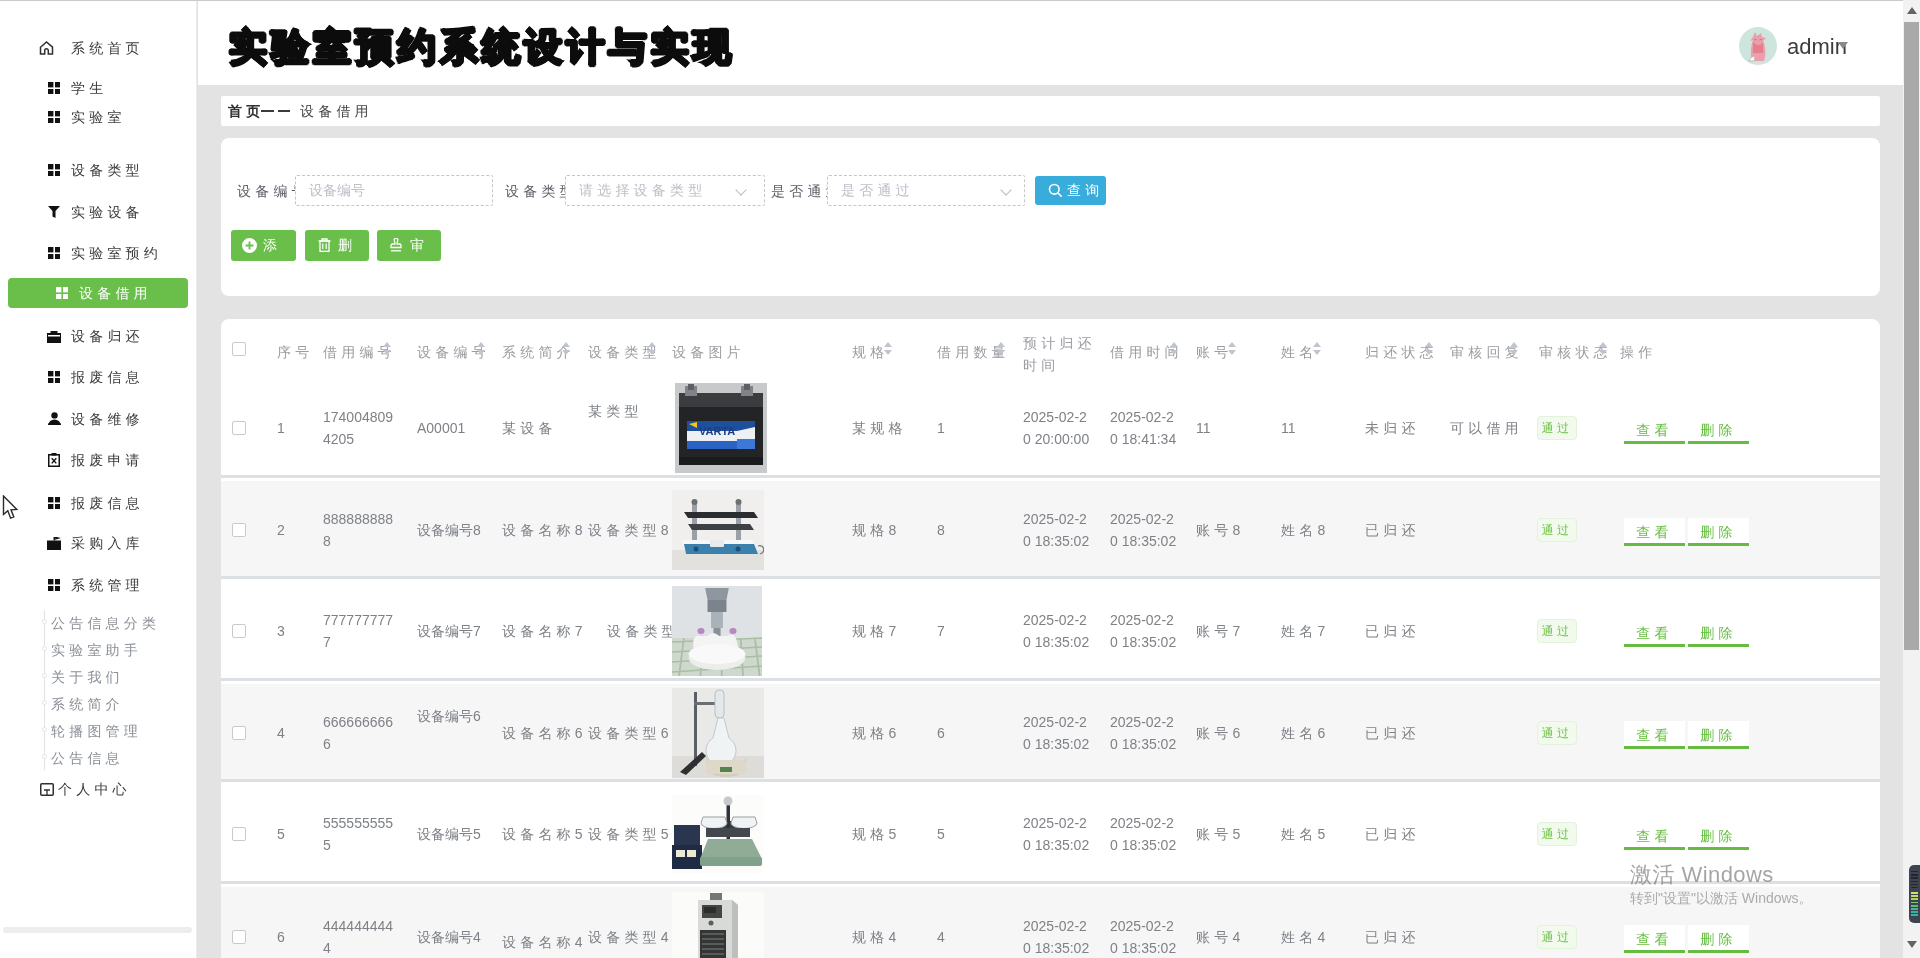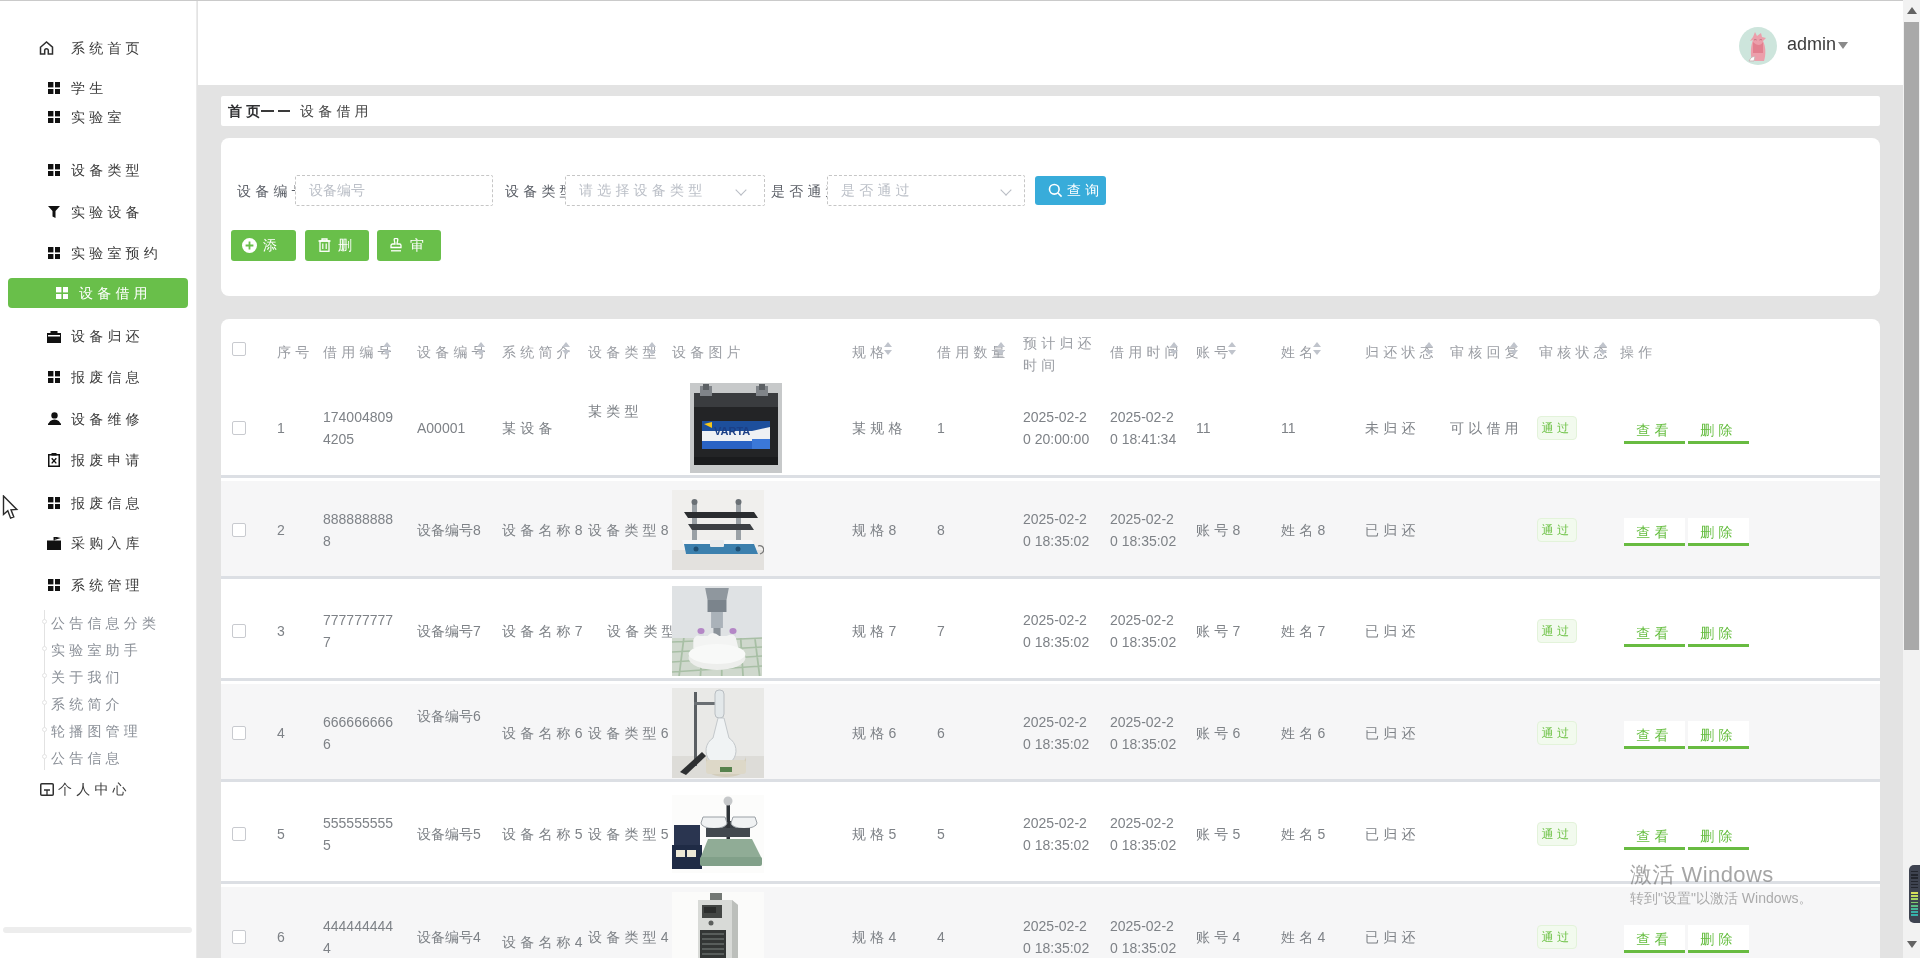--- a/index.html
+++ b/index.html
@@ -13,21 +13,21 @@
 .sub{position:absolute;left:51px;width:140px;height:24px;line-height:24px;font-size:14px;color:#8a8f97;white-space:nowrap}
 .subline{position:absolute;left:44px;top:609px;width:1px;height:160px;background:#e2e2e2}
 .subdot{position:absolute;left:42px;width:5px;height:5px;border:1px solid #e4e4e4;border-radius:50%;background:#fff}
 #actpill{position:absolute;left:8px;top:277px;width:180px;height:30px;background:#69bf4a;border-radius:4px}
 #actpill .tx{position:absolute;left:71px;top:0;height:30px;line-height:30px;font-size:14px;color:#fff}
 #actpill svg{position:absolute;left:48px;top:9px}
 .hthumb{position:absolute;left:3px;top:926px;width:189px;height:6px;background:#ededed;border-radius:3px}
 
 #hdr{position:absolute;left:198px;top:1px;width:1705px;height:84px;background:#fff}
 #title{position:absolute;left:31px;top:21px;font-size:38px;font-weight:bold;color:#0c0c0c;-webkit-text-stroke:2.5px #0c0c0c;letter-spacing:.11em;white-space:nowrap;text-shadow:0 2px #0c0c0c,0 -2px #0c0c0c,2px 0 #0c0c0c,-2px 0 #0c0c0c}
-#uname{position:absolute;left:1589px;top:33px;font-size:18px;color:#3c3c3c}
+#uname{position:absolute;left:1589px;top:33px;font-size:22px;color:#3c3c3c}
 #ucaret{position:absolute;left:1640px;top:41px;width:0;height:0;border:5px solid transparent;border-top:7px solid #8a8a8a}
 
 #bg{position:absolute;left:198px;top:85px;width:1705px;height:873px;background:#e3e3e3}
 #crumb{position:absolute;left:23px;top:11px;width:1659px;height:30px;background:#fff;border-radius:2px}
 #crumb .a{position:absolute;left:7px;top:0;height:30px;line-height:30px;font-size:14px;font-weight:bold;color:#303133}
 #crumb .d{position:absolute;left:40px;top:13.5px;width:12.5px;height:2.5px;background:#3a3a3a}
 #crumb .b{position:absolute;left:79px;top:0;height:30px;line-height:30px;font-size:14px;color:#454545}
 #scard{position:absolute;left:23px;top:53px;width:1659px;height:158px;background:#fff;border-radius:8px}
 .flbl{position:absolute;top:38px;height:30px;line-height:30px;font-size:14px;color:#5a5e66}
 .fin{position:absolute;top:37px;height:31px;border:1px dashed #c6c6c6;border-radius:2px;background:#fff;line-height:29px;font-size:14px;color:#bcc0c8;padding-left:13px}
@@ -195,20 +195,21 @@
         <path d="M4 7 H10 M7 7 V12" stroke="#2f2f2f" stroke-width="1.3"></path>
       </svg>
       <span class="tx c" style="left:58px">个人中心</span>
     </div>
     <div class="hthumb"></div>
     <svg class="abs" style="left:2px;top:494px;z-index:80" width="18" height="26" viewBox="0 0 18 26">
 <path d="M1.5 1 L1.5 19.5 L5.8 15.8 L8.6 23.2 L11.8 21.9 L9 14.8 L14.8 14.4 Z" fill="#fff" stroke="#2a2a2a" stroke-width="1.4"></path>
     </svg>
   </div>
 <div id="hdr">
+    <div id="title">实验室预约系统设计与实现</div>
     <svg width="38" height="38" viewBox="0 0 38 38" style="position:absolute;left:1541px;top:26px">
 <circle cx="19" cy="19" r="19" fill="#cde5dc"></circle>
 <path d="M13 34 C11 26 12 18 14 13 L11 14 L14 10 L16 5 L18 9 L22 6 L23 10 L27 11 L24 14 C27 20 27 28 25 34 Z" fill="#ec9fab"></path>
 <path d="M14 15 C18 19 22 19 24 15 L24 26 L14 26 Z" fill="#e2808f"></path>
 <path d="M10 34 C12 30 14 29 16 30 L15 34 Z" fill="#fff" stroke="#c9b9b9" stroke-width="1"></path>
 <path d="M15 13 C16 12.4 17 12.4 17.6 13 M20.5 13 C21.3 12.4 22.3 12.4 23 13" stroke="#b96a77" stroke-width="0.9" fill="none"></path>
     </svg>
     <div id="uname">admin</div>
     <div id="ucaret"></div>
   </div>
@@ -300,21 +301,21 @@
       <div class="caret cd" style="left:1378px;top:31px"></div>
       <span class="th c" style="left:802px;top:13px;width:78px;line-height:22px">预计归还时间</span>
       <span class="th th1 c" style="left:1399px">操作</span>
       <div class="row" style="top:59px;height:99.5px;background:#fff">
         <div class="ck" style="top:42.75px"></div>
         <span class="cell" style="left:56px;top:38.75px">1</span>
         <span class="cell" style="left:102px;top:27.75px">174004809<br>4205</span>
         <span class="cell" style="left:196px;top:38.75px">A00001</span>
         <span class="cell c" style="left:281px;top:38.75px">某设备</span>
         <span class="cell c" style="left:367px;top:22px">某类型</span>
-        <div class="abs" style="left:469px;top:4.75px;width:92px;height:112px"><svg width="92" height="90" viewBox="0 0 92 90">
+        <div class="abs" style="left:454px;top:4.75px;width:92px;height:112px"><svg width="92" height="90" viewBox="0 0 92 90">
             <rect width="92" height="90" fill="#c7c9ca"></rect>
 <rect x="4" y="10" width="84" height="72" rx="2" fill="#232426"></rect>
 <rect x="4" y="10" width="84" height="14" fill="#3a3c3f"></rect>
 <rect x="10" y="3" width="12" height="10" fill="#808489"></rect>
             <rect x="66" y="3" width="12" height="10" fill="#808489"></rect>
 <rect x="13" y="1" width="6" height="6" fill="#5c6064"></rect>
             <rect x="69" y="1" width="6" height="6" fill="#5c6064"></rect>
 <rect x="12" y="38" width="68" height="28" fill="#eef1f4"></rect>
 <path d="M12 38 h68 v6 l-18 4 h-50 Z" fill="#1d4f9c"></path>
 <path d="M14 41 l8 -2 l0 6 Z" fill="#f5c518"></path>

